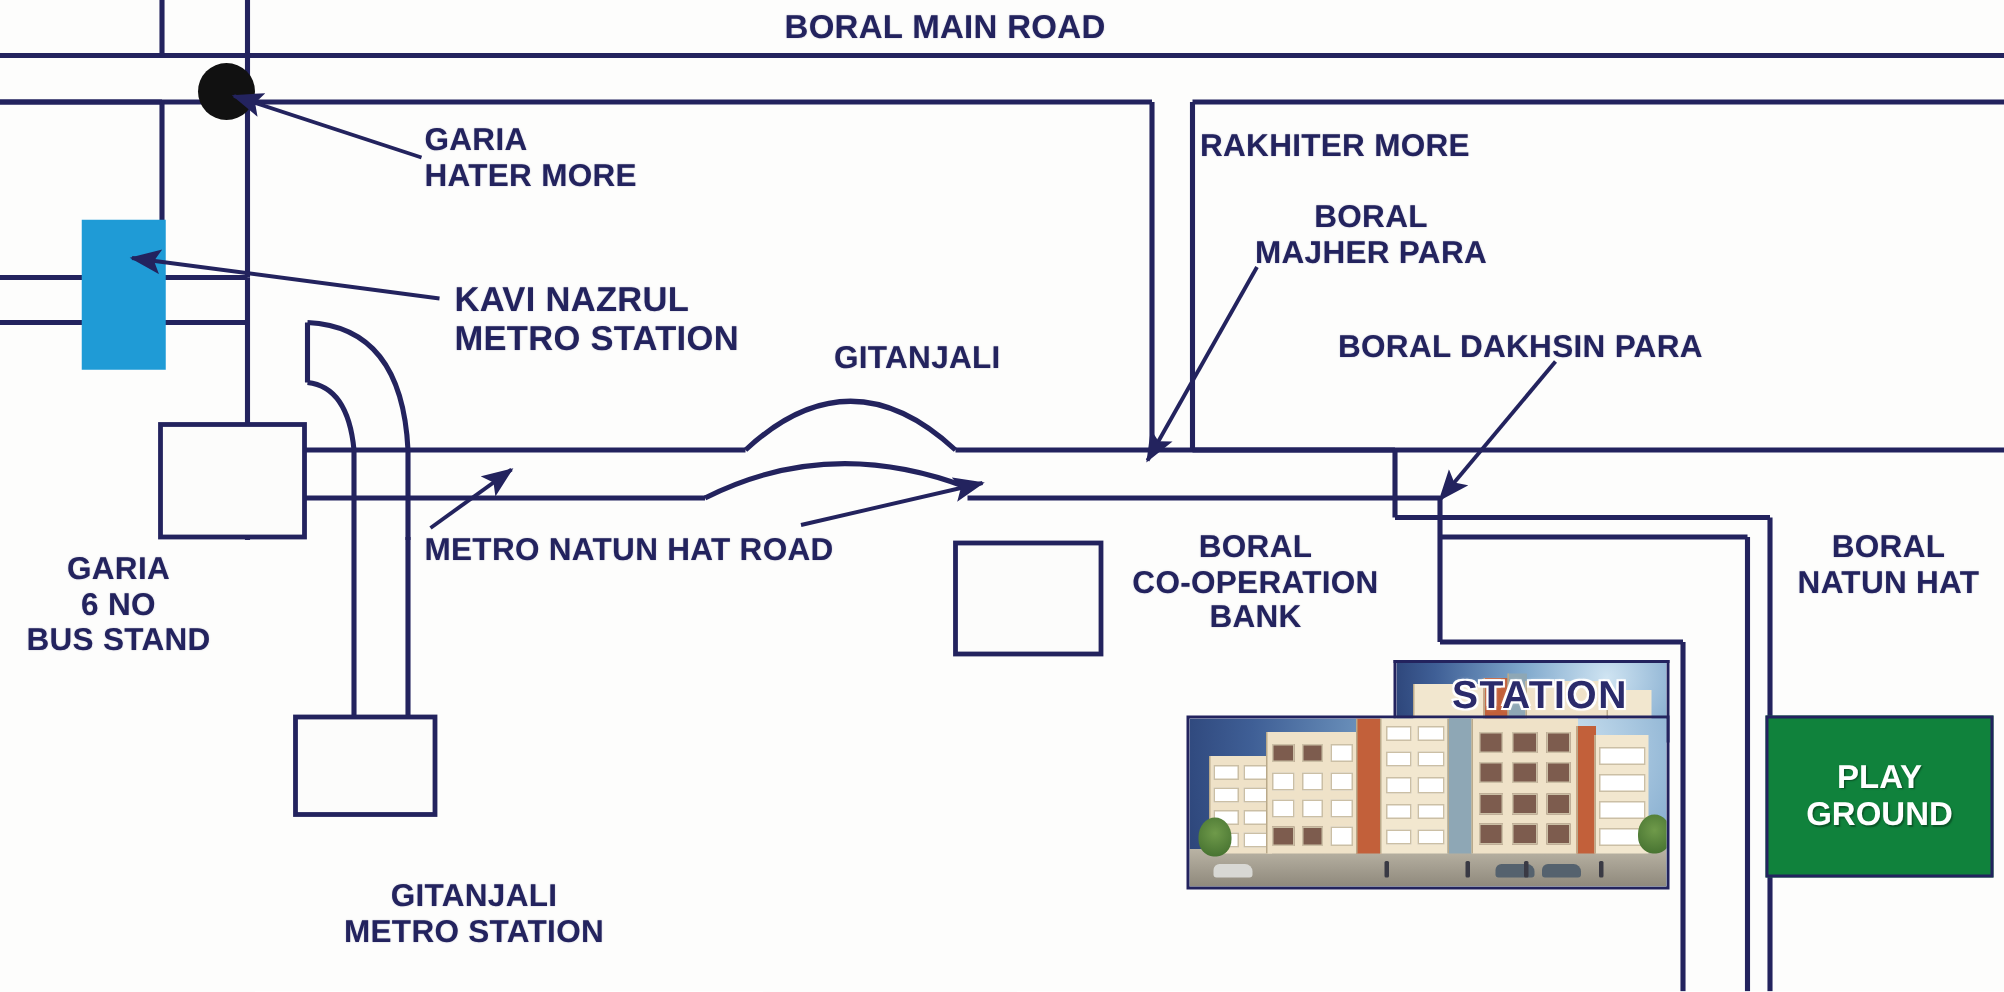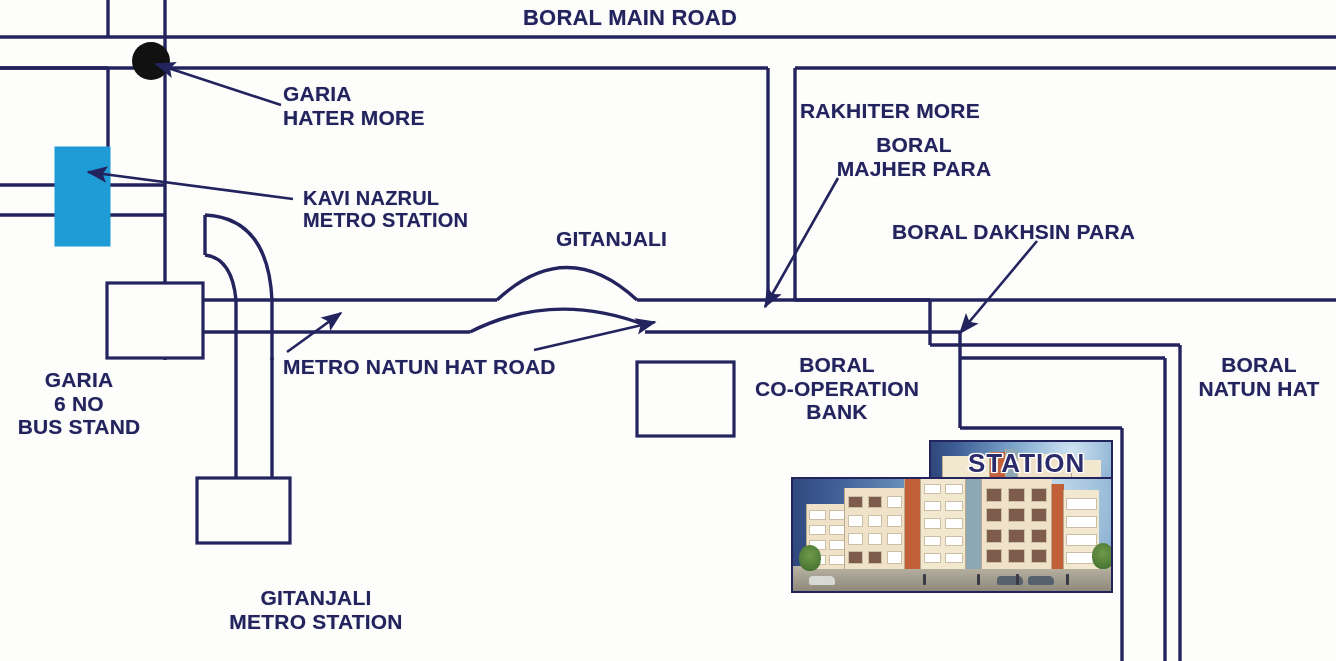--- a/index.html
+++ b/index.html
@@ -29,23 +29,23 @@
     font-weight: bold;
     letter-spacing: 0.2px;
     line-height: 1.12;
     white-space: pre-line;
     text-align: center;
     pointer-events: auto;
     text-shadow: 0 0 1px rgba(35,35,94,0.35);
   }
   .lbl-main-road   { left: 523px; top: 6px;   font-size: 22px; text-align: left; }
   .lbl-garia-hater { left: 283px; top: 82px;  font-size: 21px; text-align: left; }
-  .lbl-kavi        { left: 303px; top: 187px; font-size: 20px; text-align: left; }
+  .lbl-kavi        { left: 303px; top: 187px; font-size: 23px; text-align: left; }
   .lbl-brahmapur   { left: 556px; top: 227px; font-size: 21px; text-align: left; }
-  .lbl-rakhiter    { left: 800px; top: 86px;  font-size: 21px; text-align: left; margin-top: 13px; }
+  .lbl-rakhiter    { left: 800px; top: 86px;  font-size: 21px; text-align: left; }
   .lbl-majher      { left: 822px; top: 133px; font-size: 21px; text-align: center; width: 184px;}
   .lbl-dakhsin     { left: 892px; top: 220px; font-size: 21px; text-align: right; }
   .lbl-natunroad   { left: 283px; top: 355px; font-size: 21px; text-align: left; }
   .lbl-garia6no    { left: 10px;  top: 368px; font-size: 21px; text-align: center; width: 138px;}
   .lbl-bank        { left: 740px; top: 353px; font-size: 21px; text-align: center; width: 194px;}
   .lbl-natunhat    { left: 1186px; top: 353px; font-size: 21px; text-align: center; width: 146px;}
   .lbl-gitanjali   { left: 216px; top: 586px; font-size: 21px; text-align: center; width: 200px;}
 
   
   #playground {
@@ -398,14 +398,18 @@
       <div class="car" style="left:64%;"></div>
       <div class="car" style="left:74%;"></div>
       <div class="person" style="left:41%;"></div>
       <div class="person" style="left:58%;"></div>
       <div class="person" style="left:70%;"></div>
       <div class="person" style="left:86%;"></div>
     </div>
   </div>
   <div id="project-word">STATION</div>
 
+  <div id="playground">
+    <div class="pg-text">PLAY
+GROUND</div>
+  </div>
 
 </div>
 
 </body></html>

